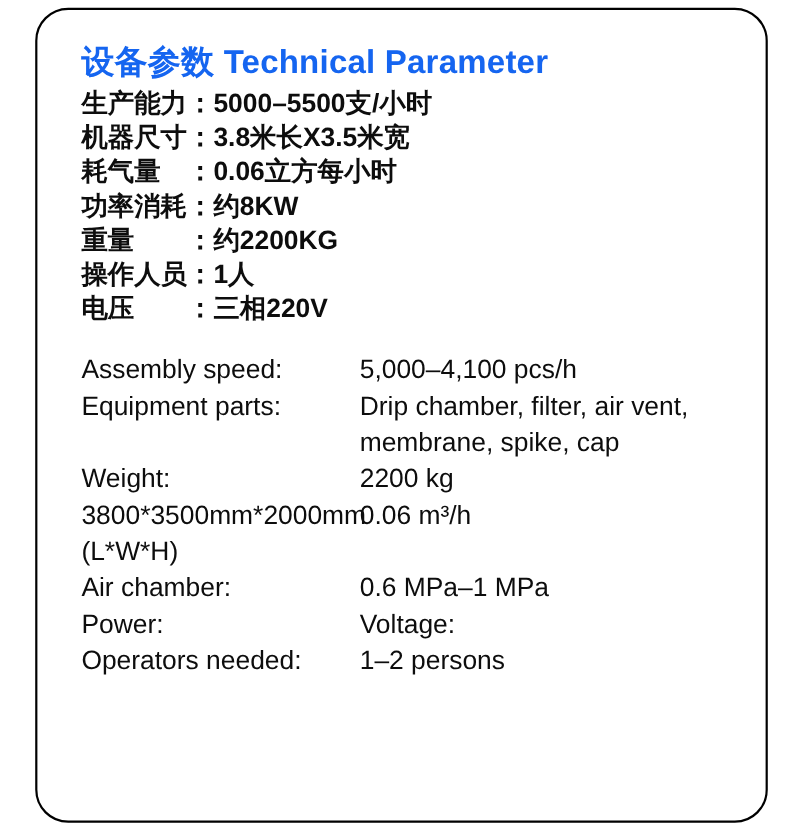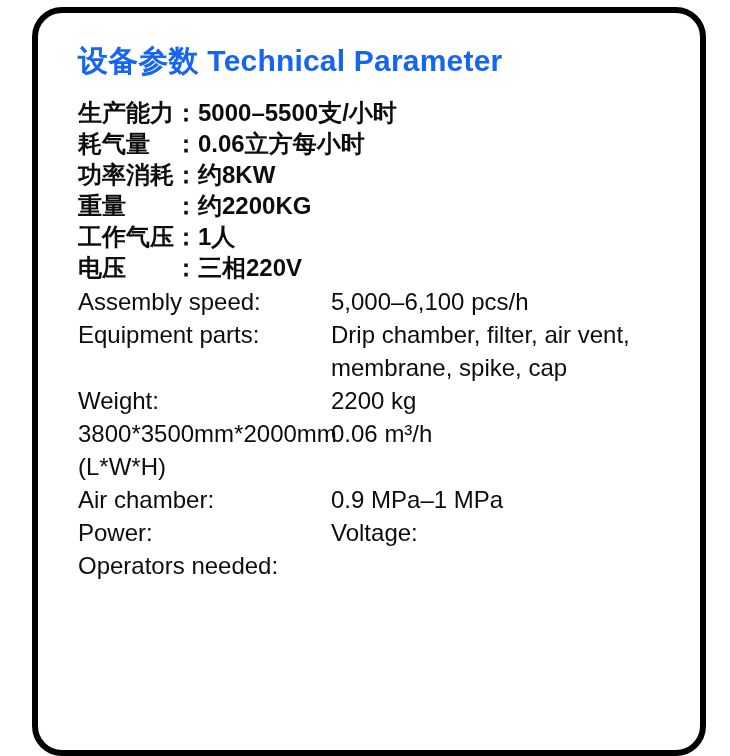--- a/index.html
+++ b/index.html
@@ -10,48 +10,48 @@
     height: 756px;
     overflow: hidden;
     font-family: "Liberation Sans", "DejaVu Sans", sans-serif;
   }
   .spec-card {
     position: absolute;
     left: 32px;
     top: 7px;
     width: 662px;
     height: 737px;
-    border: 6px solid #000000;
+    border: 2px solid #000000;
     border-radius: 30px;
     background: #ffffff;
     box-sizing: content-box;
   }
   .card-inner {
     padding: 28px 16px 0 40px;
   }
   .card-title {
     font-size: 30px;
     line-height: 40px;
     font-weight: 700;
     color: #1565f0;
     letter-spacing: 0.2px;
     white-space: nowrap;
   }
   .cn-specs {
-    margin-top: 16px;
+    margin-top: 2px;
   }
   .cn-line {
     font-size: 24px;
     line-height: 31px;
     font-weight: 600;
     color: #0d0d0d;
     white-space: pre;
   }
   .en-specs {
-    margin-top: 2px;
+    margin-top: 24px;
     display: grid;
     grid-template-columns: 253px auto;
     column-gap: 0;
     row-gap: 0;
     font-size: 24px;
     line-height: 33px;
     color: #0d0d0d;
   }
   .en-label {
     font-weight: 400;
@@ -65,47 +65,49 @@
 </head>
 <body>
 
 <div class="spec-card">
   <div class="card-inner">
 
     <div class="card-title">设备参数 Technical Parameter</div>
 
     <div class="cn-specs">
       <div class="cn-line">生产能力：5000–5500支/小时</div>
+      <div class="cn-line">机器尺寸：3.8米长X3.5米宽</div>
       <div class="cn-line">耗气量　：0.06立方每小时</div>
       <div class="cn-line">功率消耗：约8KW</div>
       <div class="cn-line">重量　　：约2200KG</div>
-      <div class="cn-line">工作气压：1人</div>
+      <div class="cn-line">操作人员：1人</div>
       <div class="cn-line">电压　　：三相220V</div>
     </div>
 
     <div class="en-specs">
       <div class="en-label">Assembly speed:</div>
-      <div class="en-value">5,000–6,100 pcs/h</div>
+      <div class="en-value">5,000–4,100 pcs/h</div>
 
       <div class="en-label">Equipment parts:</div>
       <div class="en-value">Drip chamber, filter, air vent,
 membrane, spike, cap</div>
 
       <div class="en-label">Weight:</div>
       <div class="en-value">2200 kg</div>
 
       <div class="en-value">3800*3500mm*2000mm
 (L*W*H)</div>
 
       <div class="en-value">0.06 m³/h</div>
 
       <div class="en-label">Air chamber:</div>
-      <div class="en-value">0.9 MPa–1 MPa</div>
+      <div class="en-value">0.6 MPa–1 MPa</div>
 
       <div class="en-label">Power:</div>
 
       <div class="en-label">Voltage:</div>
 
       <div class="en-label">Operators needed:</div>
+      <div class="en-value">1–2 persons</div>
     </div>
 
   </div>
 </div>
 
 </body></html>

